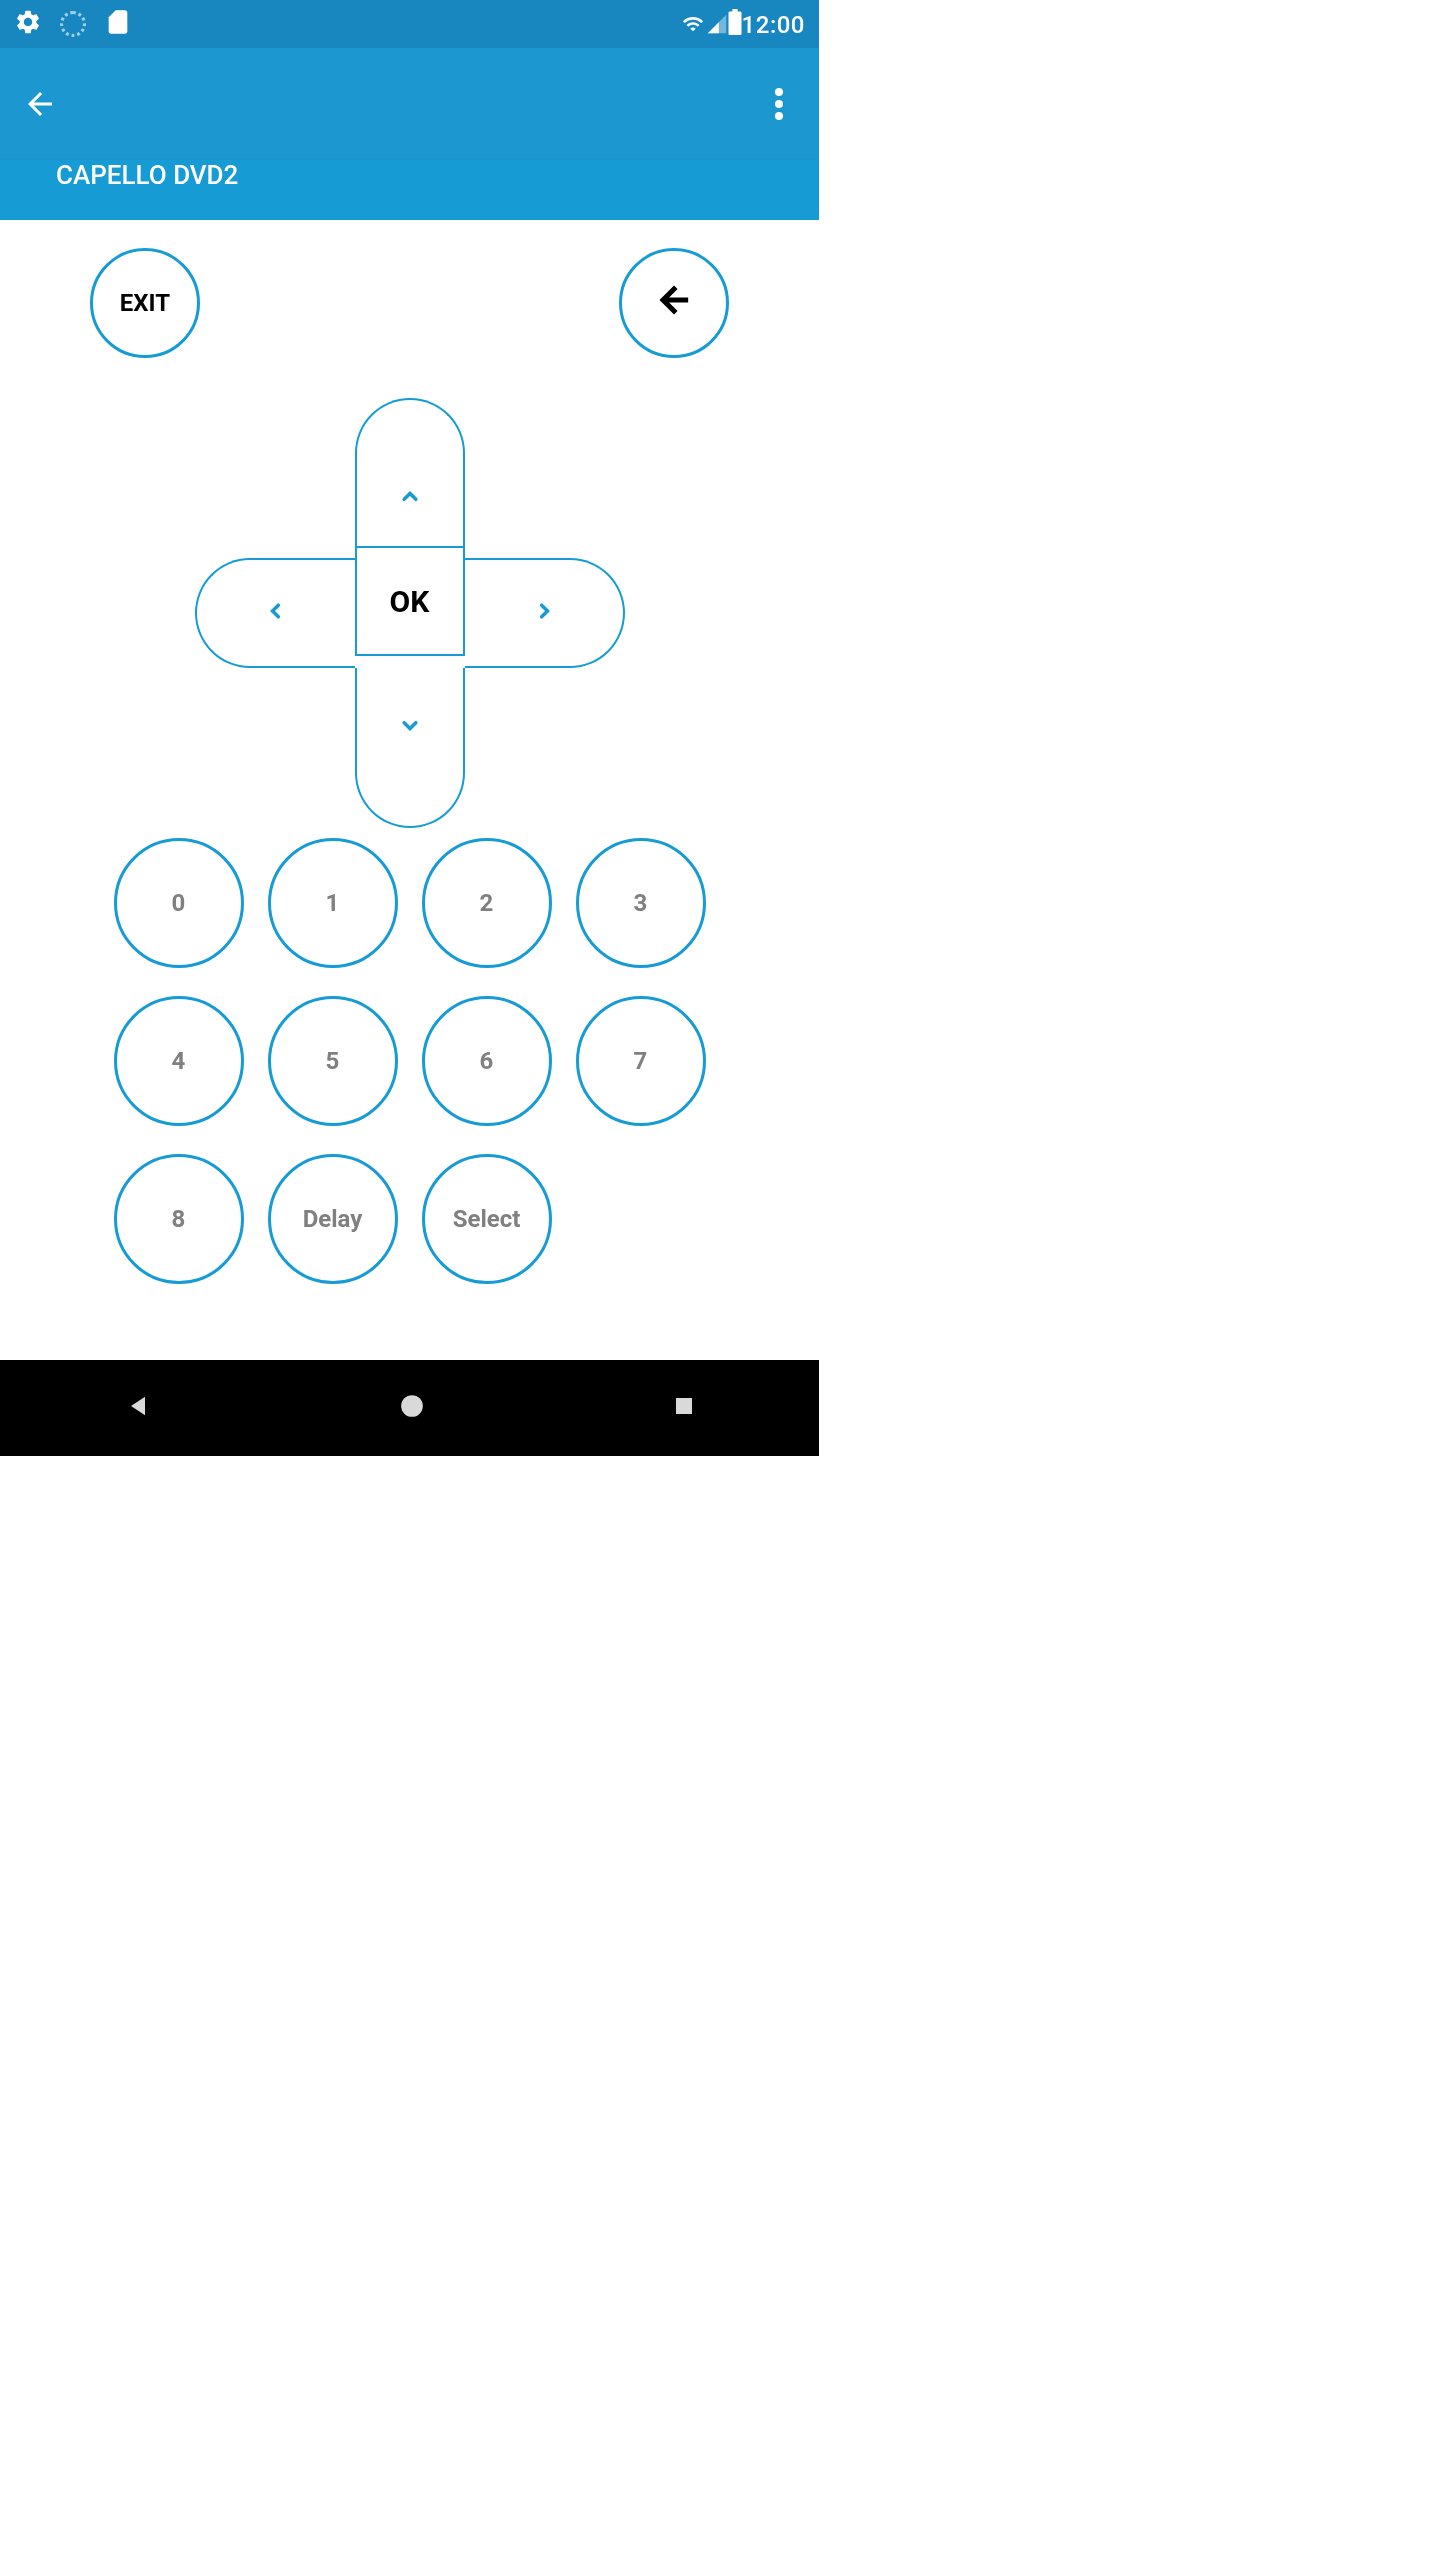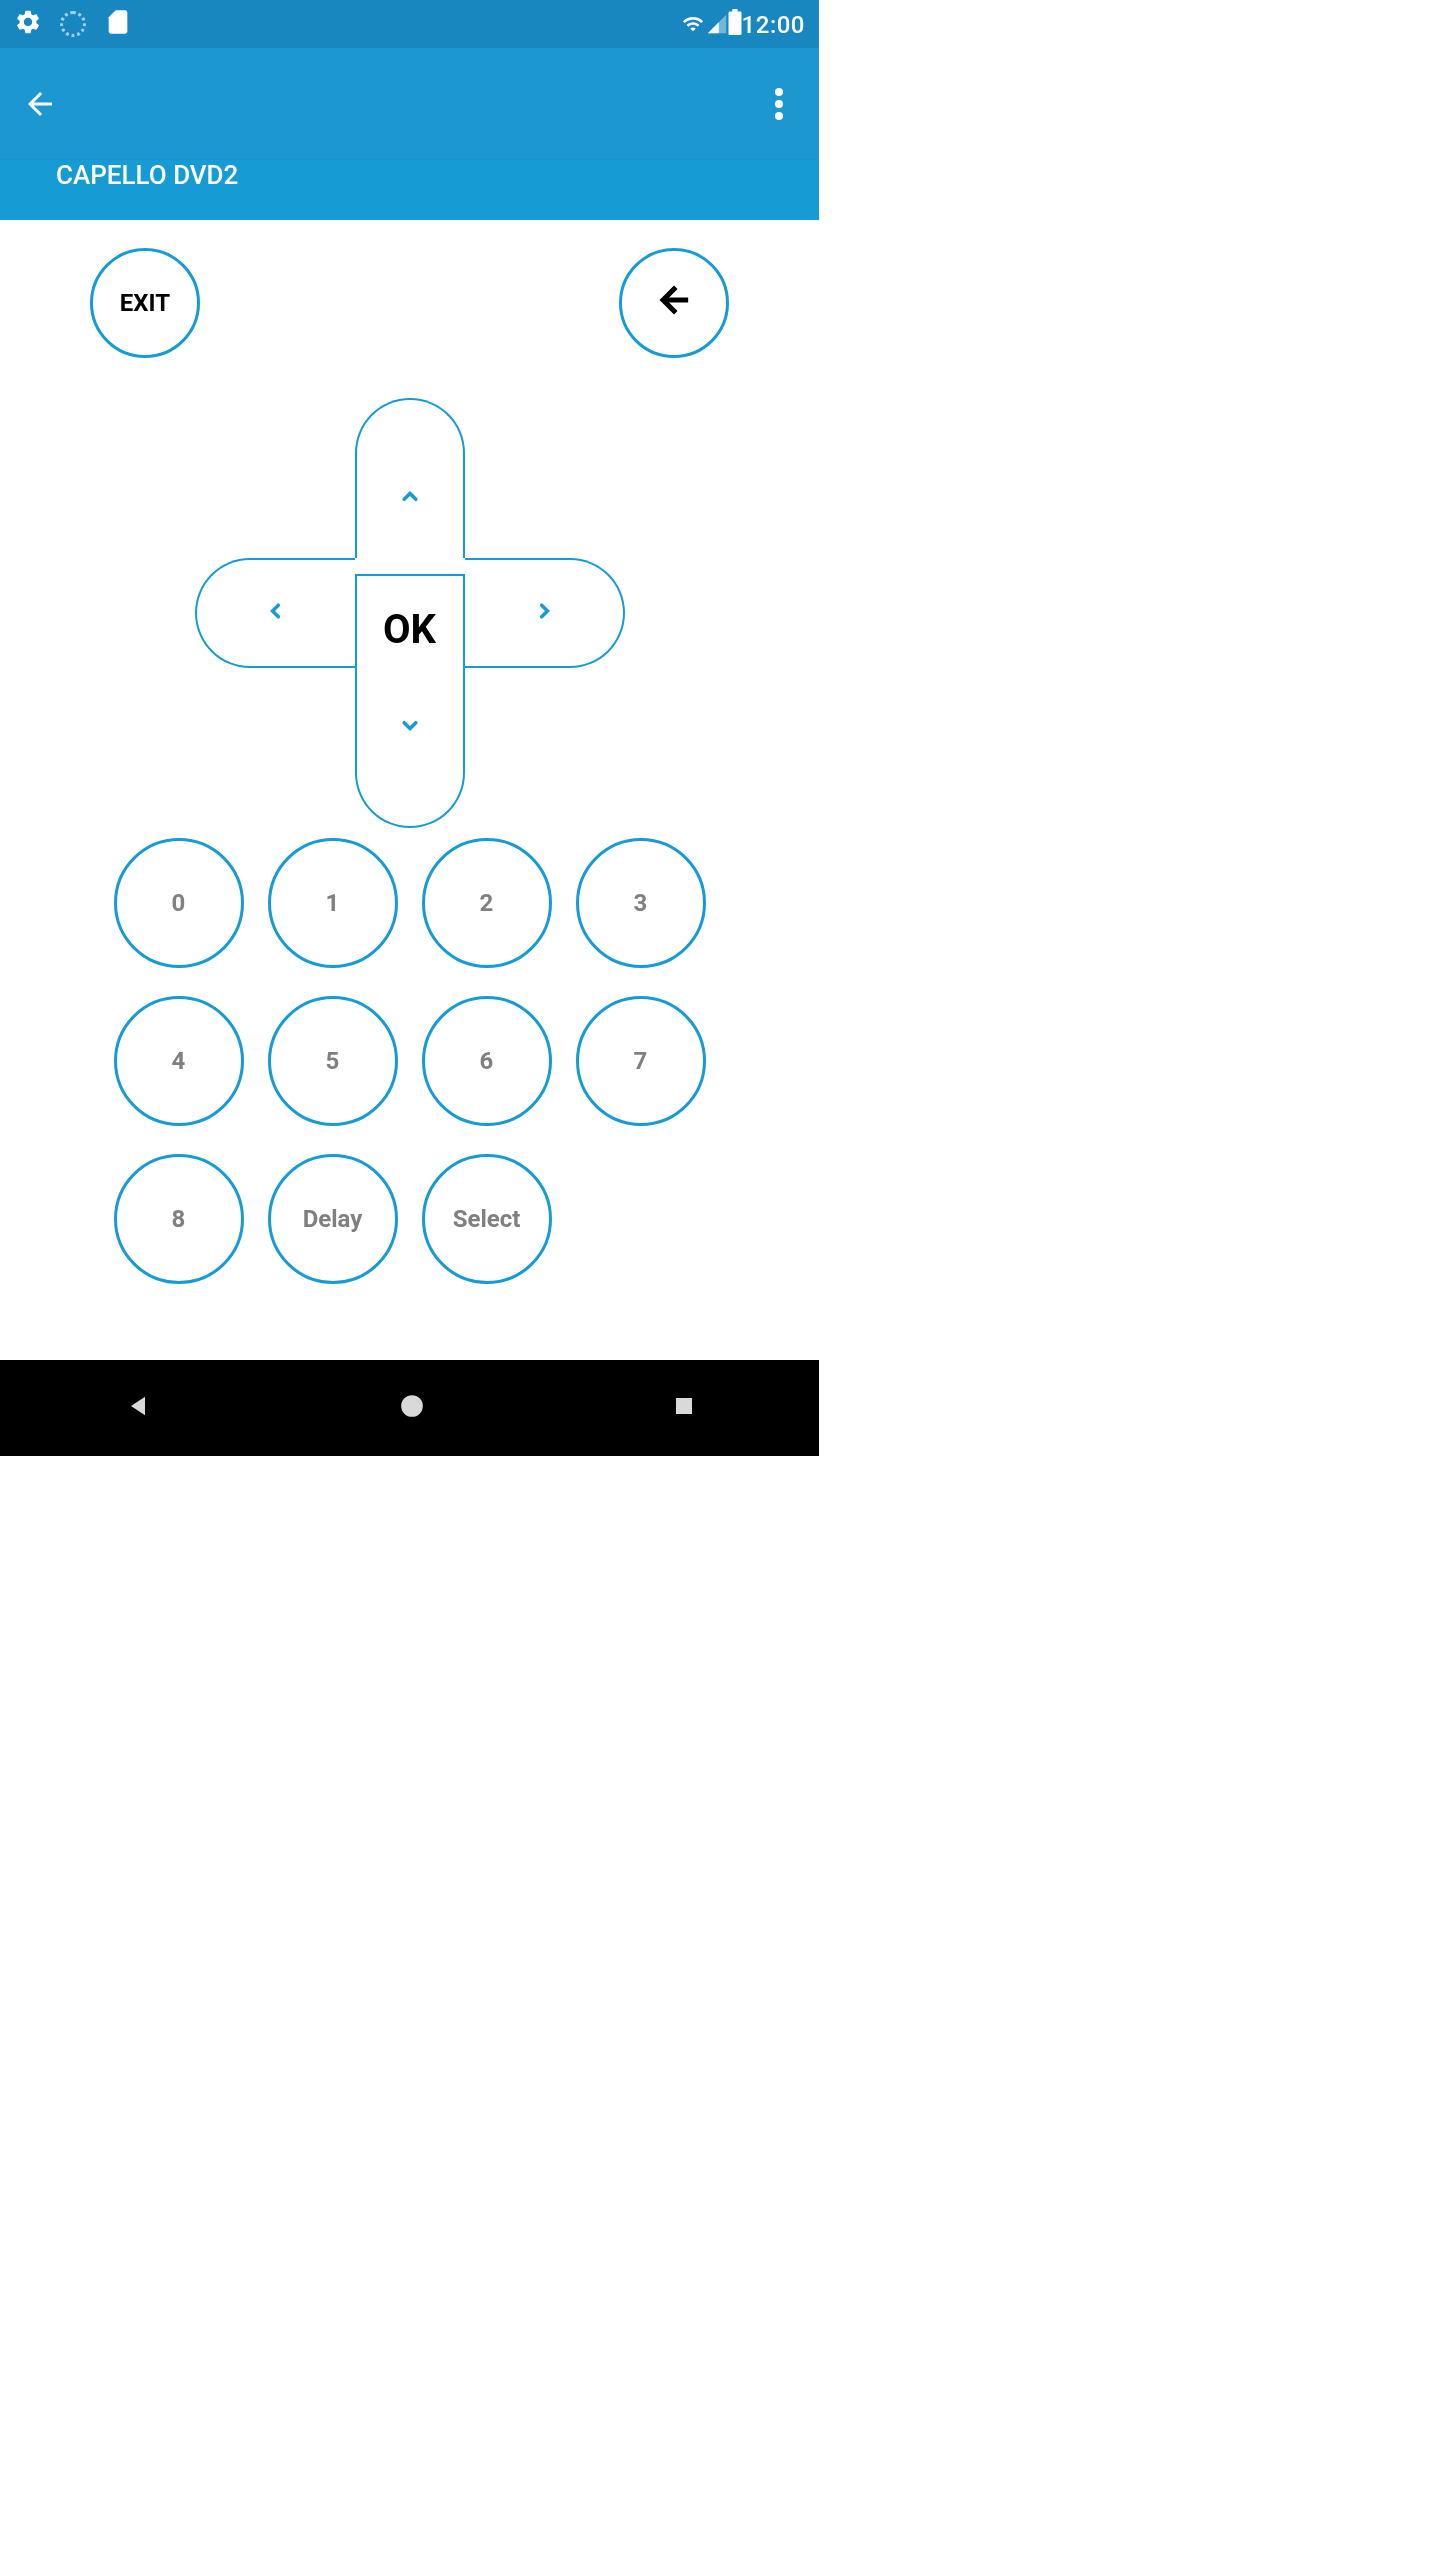--- a/index.html
+++ b/index.html
@@ -174,25 +174,25 @@
     }
     .dpad-right {
       right: 0;
       top: 160px;
       width: 160px;
       height: 110px;
       border-radius: 0 55px 55px 0;
       border-left: none;
     }
     .dpad-center {
-      top: 176px;
+      top: 148px;
       left: 160px;
       width: 110px;
       height: 110px;
-      font-size: 40px;
+      font-size: 30px;
       font-weight: 700;
       color: #000000;
     }
     .dpad-arrow svg {
       width: 28px;
       height: 28px;
     }
     .dpad-up .dpad-arrow { margin-top: 40px; }
     .dpad-down .dpad-arrow { margin-bottom: 40px; }
     .numpad {

